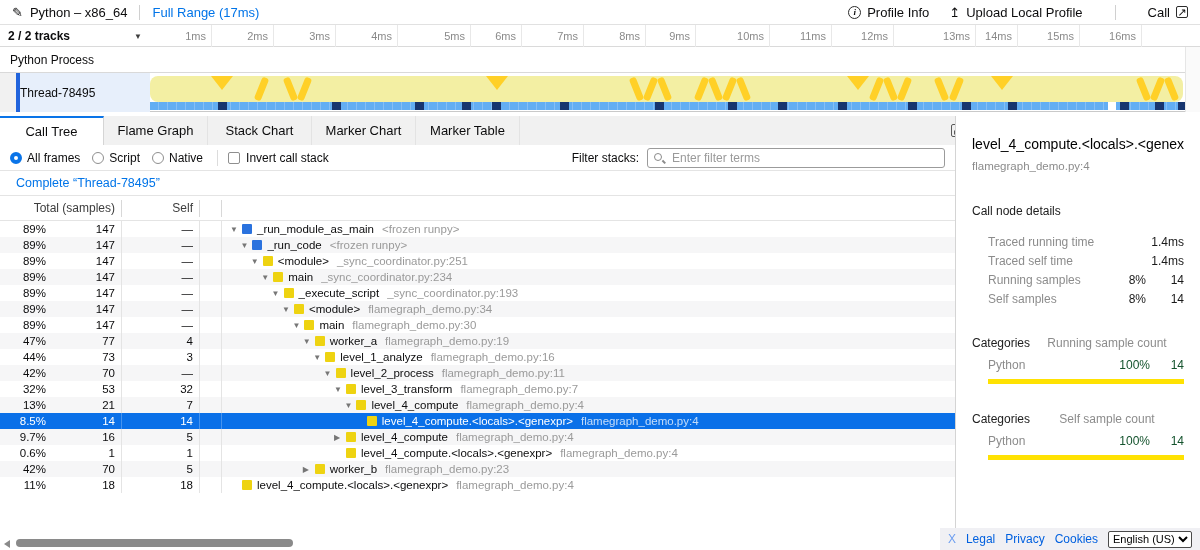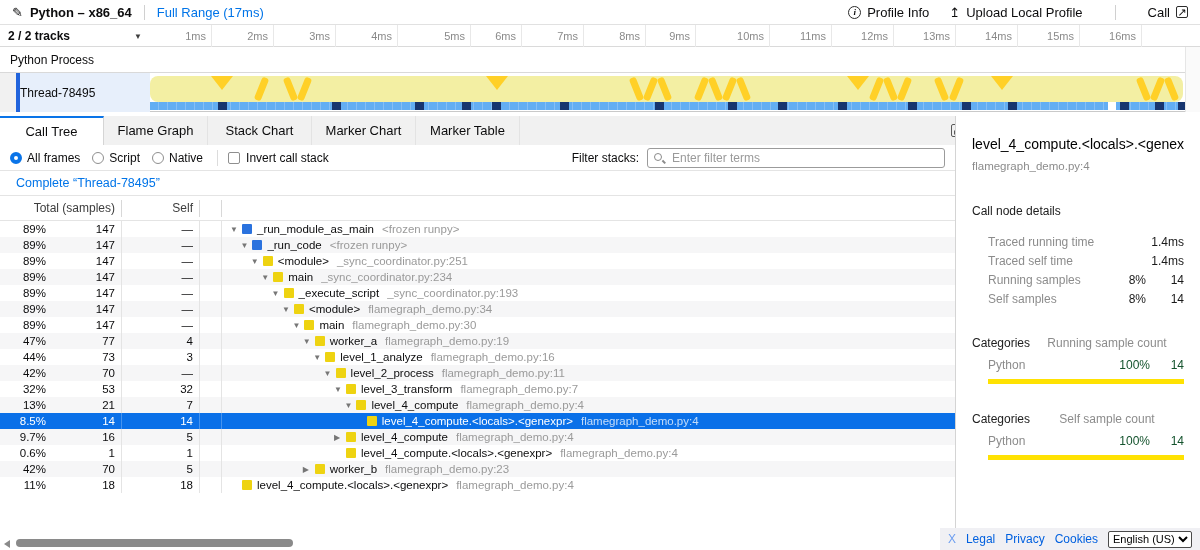--- a/index.html
+++ b/index.html
@@ -3,21 +3,21 @@
 <meta charset="utf-8">
 <style>
   * { margin:0; padding:0; box-sizing:border-box; }
   body { font-family:"Liberation Sans", sans-serif; background:#fff; }
   .app { position:relative; width:1200px; height:550px; overflow:hidden; background:#fff; font-size:12px; color:#0c0c0d; }
 
   
   .top-header { position:absolute; left:0; top:0; width:1200px; height:25px; background:#fff;
                 border-bottom:1px solid #e1e1e1; display:flex; align-items:center; padding:0 12px; }
   .pencil { font-size:13px; margin-right:7px; }
-  .app-title { font-weight:700; font-size:13px; }
+  .app-title { font-weight:400; font-size:13px; }
   .vdiv { width:1px; height:15px; background:#d0d0d0; margin:0 12px; }
   .blue-link { color:#0074e8; font-size:13px; cursor:pointer; text-decoration:none; }
   .hdr-right { margin-left:auto; display:flex; align-items:center; gap:20px; font-size:13px; }
   .hdr-btn { display:flex; align-items:center; gap:6px; cursor:pointer; }
   .info-circ { width:13px; height:13px; border:1px solid #2b2b2b; border-radius:50%; font-size:9px; font-weight:700;
                display:inline-flex; align-items:center; justify-content:center; font-family:"Liberation Serif",serif; font-style:italic;}
   .up-arrow { font-size:13px; }
   .ext-glyph { font-size:11px; border:1px solid #2b2b2b; border-radius:2px; width:12px; height:12px; display:inline-flex;
                align-items:center; justify-content:center; line-height:1; }
 
@@ -170,21 +170,21 @@
         <div class="tick" style="left: 124px;">3ms</div>
         <div class="tick" style="left: 186px;">4ms</div>
         <div class="tick" style="left: 259px;">5ms</div>
         <div class="tick" style="left: 310px;">6ms</div>
         <div class="tick" style="left: 372px;">7ms</div>
         <div class="tick" style="left: 434px;">8ms</div>
         <div class="tick" style="left: 484px;">9ms</div>
         <div class="tick" style="left: 558px;">10ms</div>
         <div class="tick" style="left: 620px;">11ms</div>
         <div class="tick" style="left: 682px;">12ms</div>
-        <div class="tick" style="left: 744px;">13ms</div>
+        <div class="tick" style="left: 764px;">13ms</div>
         <div class="tick" style="left: 806px;">14ms</div>
         <div class="tick" style="left: 868px;">15ms</div>
         <div class="tick" style="left: 930px;">16ms</div>
       </div>
   </div>
 
   <div class="process-row">
     <span>Python Process</span>
   </div>
   <div class="thread-row">

